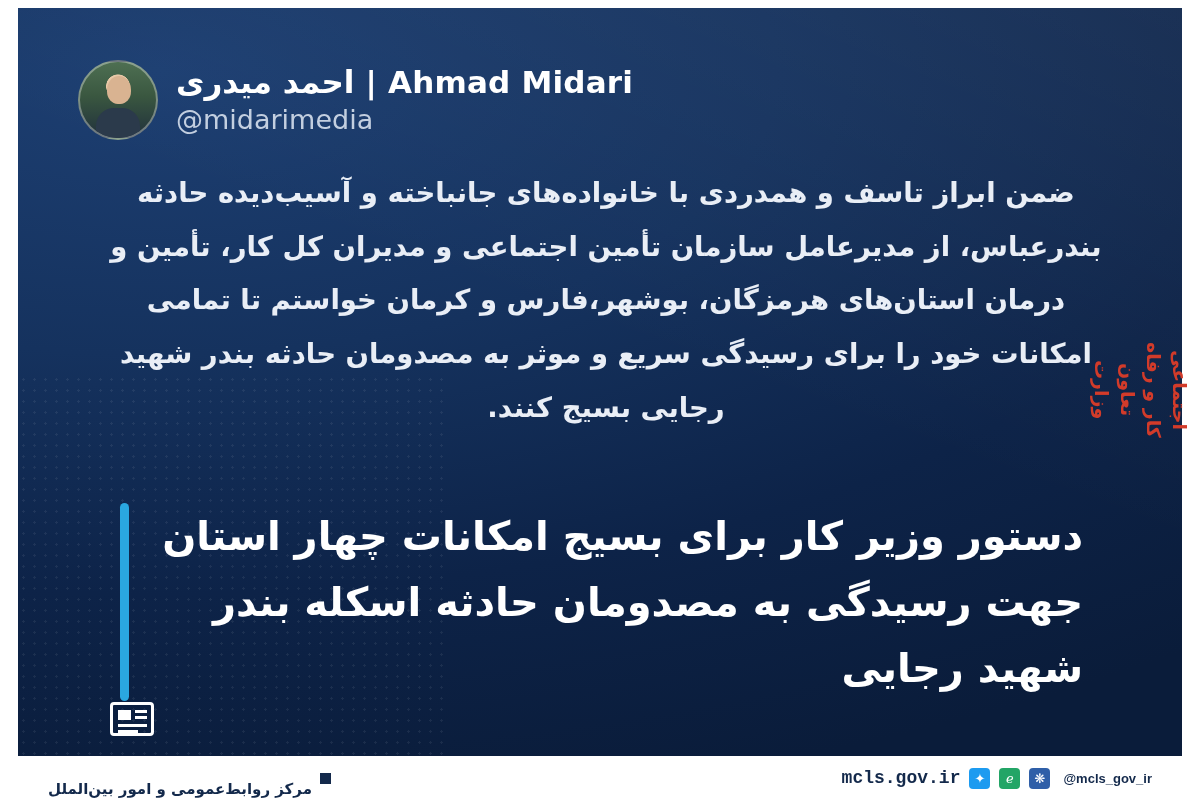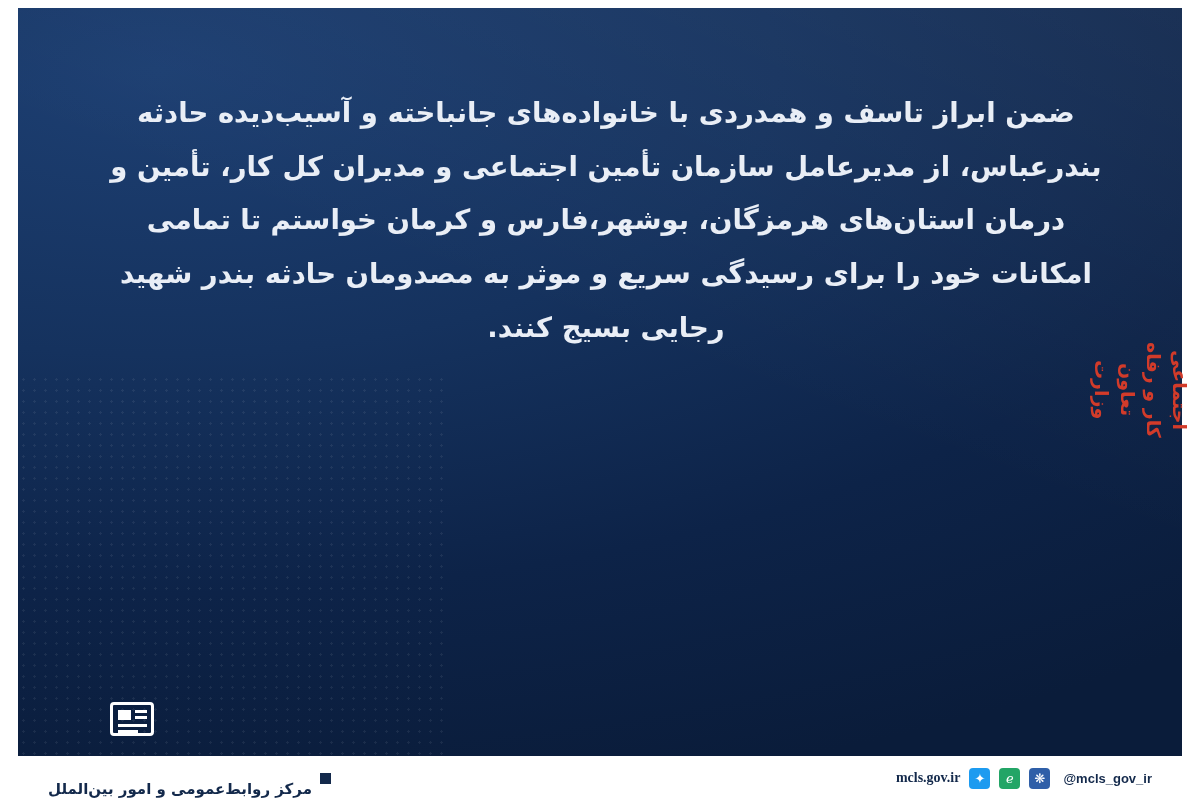--- a/index.html
+++ b/index.html
@@ -204,23 +204,23 @@
     box-sizing: border-box;
   }
   .footer-left {
     display: flex;
     align-items: center;
     gap: 9px;
     direction: ltr;
   }
   .site {
     color: #13294b;
-    font-size: 14px;
-    font-weight: bold;
-    font-family: Liberation Serif, serif;
+    font-size: 18px;
+    font-weight: bold;
+    font-family: Liberation Mono, monospace;
     margin-left: 36px;
   }
   .social {
     width: 21px;
     height: 21px;
     border-radius: 4px;
     display: inline-flex;
     align-items: center;
     justify-content: center;
     color: #ffffff;
@@ -282,23 +282,34 @@
 </head>
 <body>
 
 <div class="canvas">
 
   <div class="card">
     <div class="sheen"></div>
     <div class="dots"></div>
 
     <div class="tweet">
+      <div class="tweet-head">
+        <div class="avatar"></div>
+        <div class="names">
+          <div class="display-name">Ahmad Midari | احمد میدری</div>
+          <div class="handle">@midarimedia</div>
+        </div>
+      </div>
       <div class="tweet-body">ضمن ابراز تاسف و همدردی با خانواده‌های جانباخته و آسیب‌دیده حادثه بندرعباس، از مدیرعامل سازمان تأمین اجتماعی و مدیران کل کار، تأمین و درمان استان‌های هرمزگان، بوشهر،فارس و کرمان خواستم تا تمامی امکانات خود را برای رسیدگی سریع و موثر به مصدومان حادثه بندر شهید رجایی بسیج کنند.</div>
     </div>
 
+    <div class="headline-wrap">
+      <div class="headline">دستور وزیر کار برای بسیج امکانات چهار استان جهت رسیدگی به مصدومان حادثه اسکله بندر شهید رجایی</div>
+      <div class="accent-bar"></div>
+    </div>
 
     <div class="news-icon">
       <i class="b1"></i>
         <i class="b2"></i>
         <i class="b3"></i>
         <i class="b4"></i>
         <i class="b5"></i>
     </div>
   </div>
 

